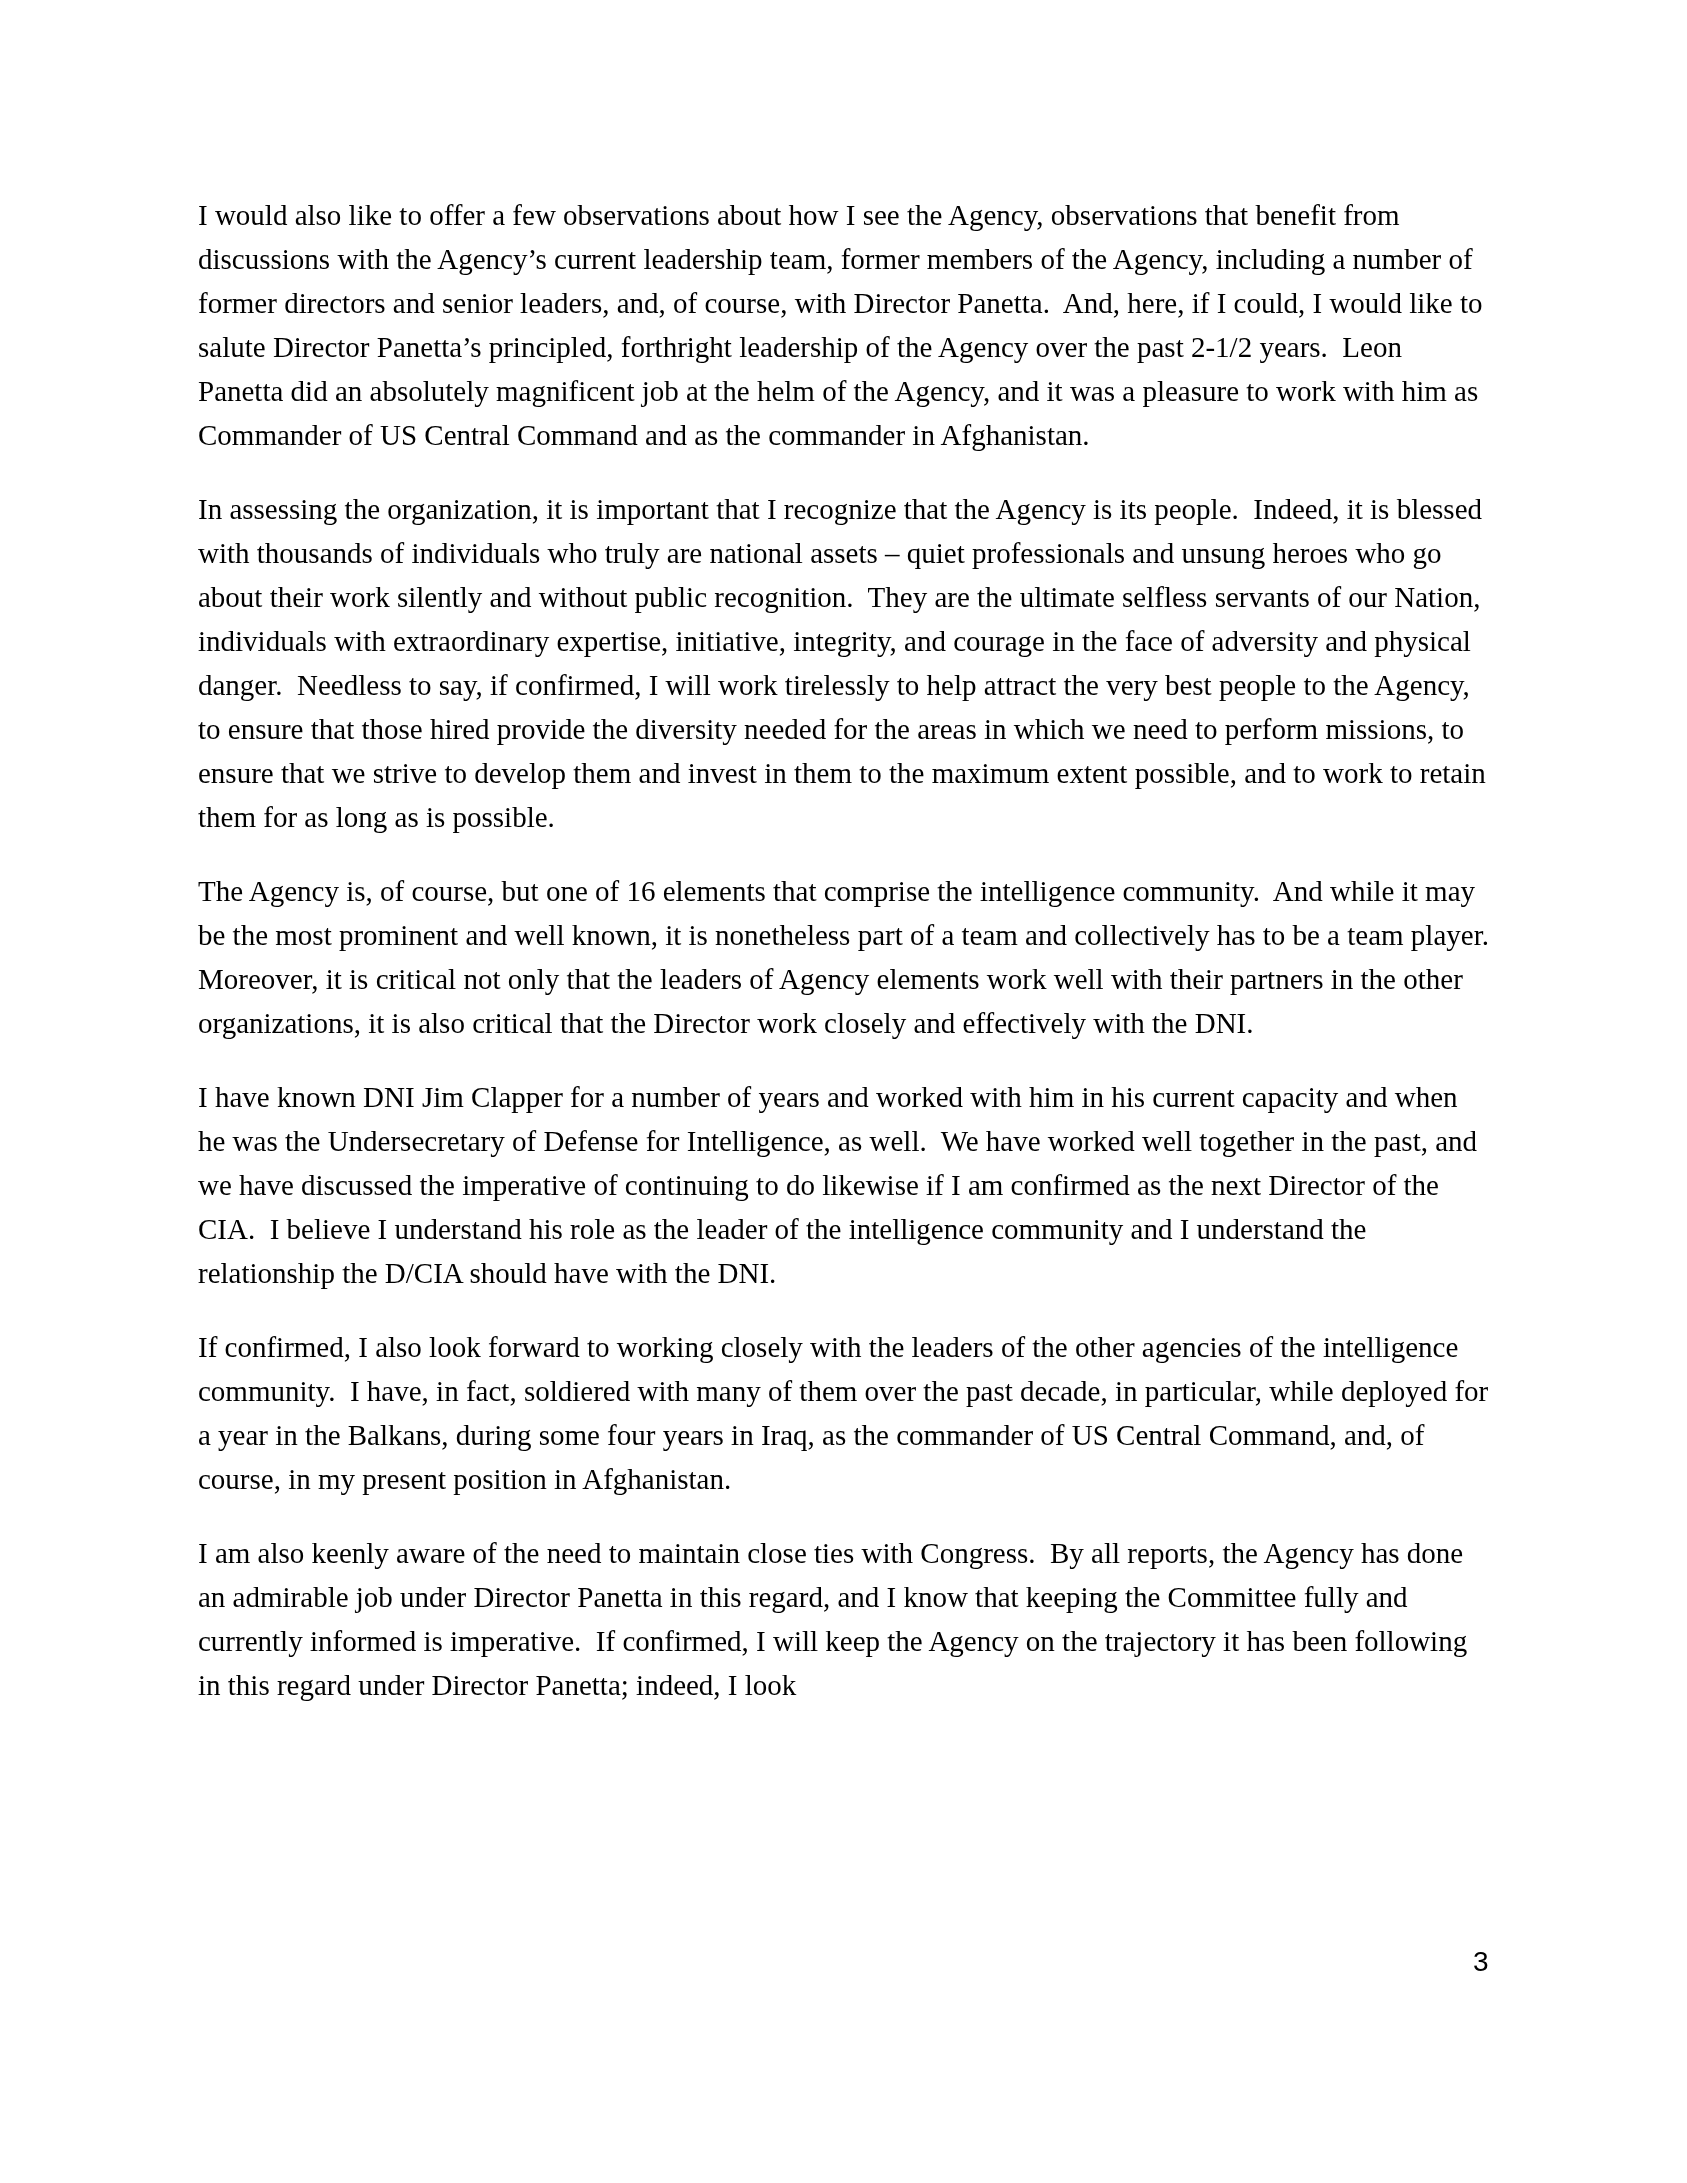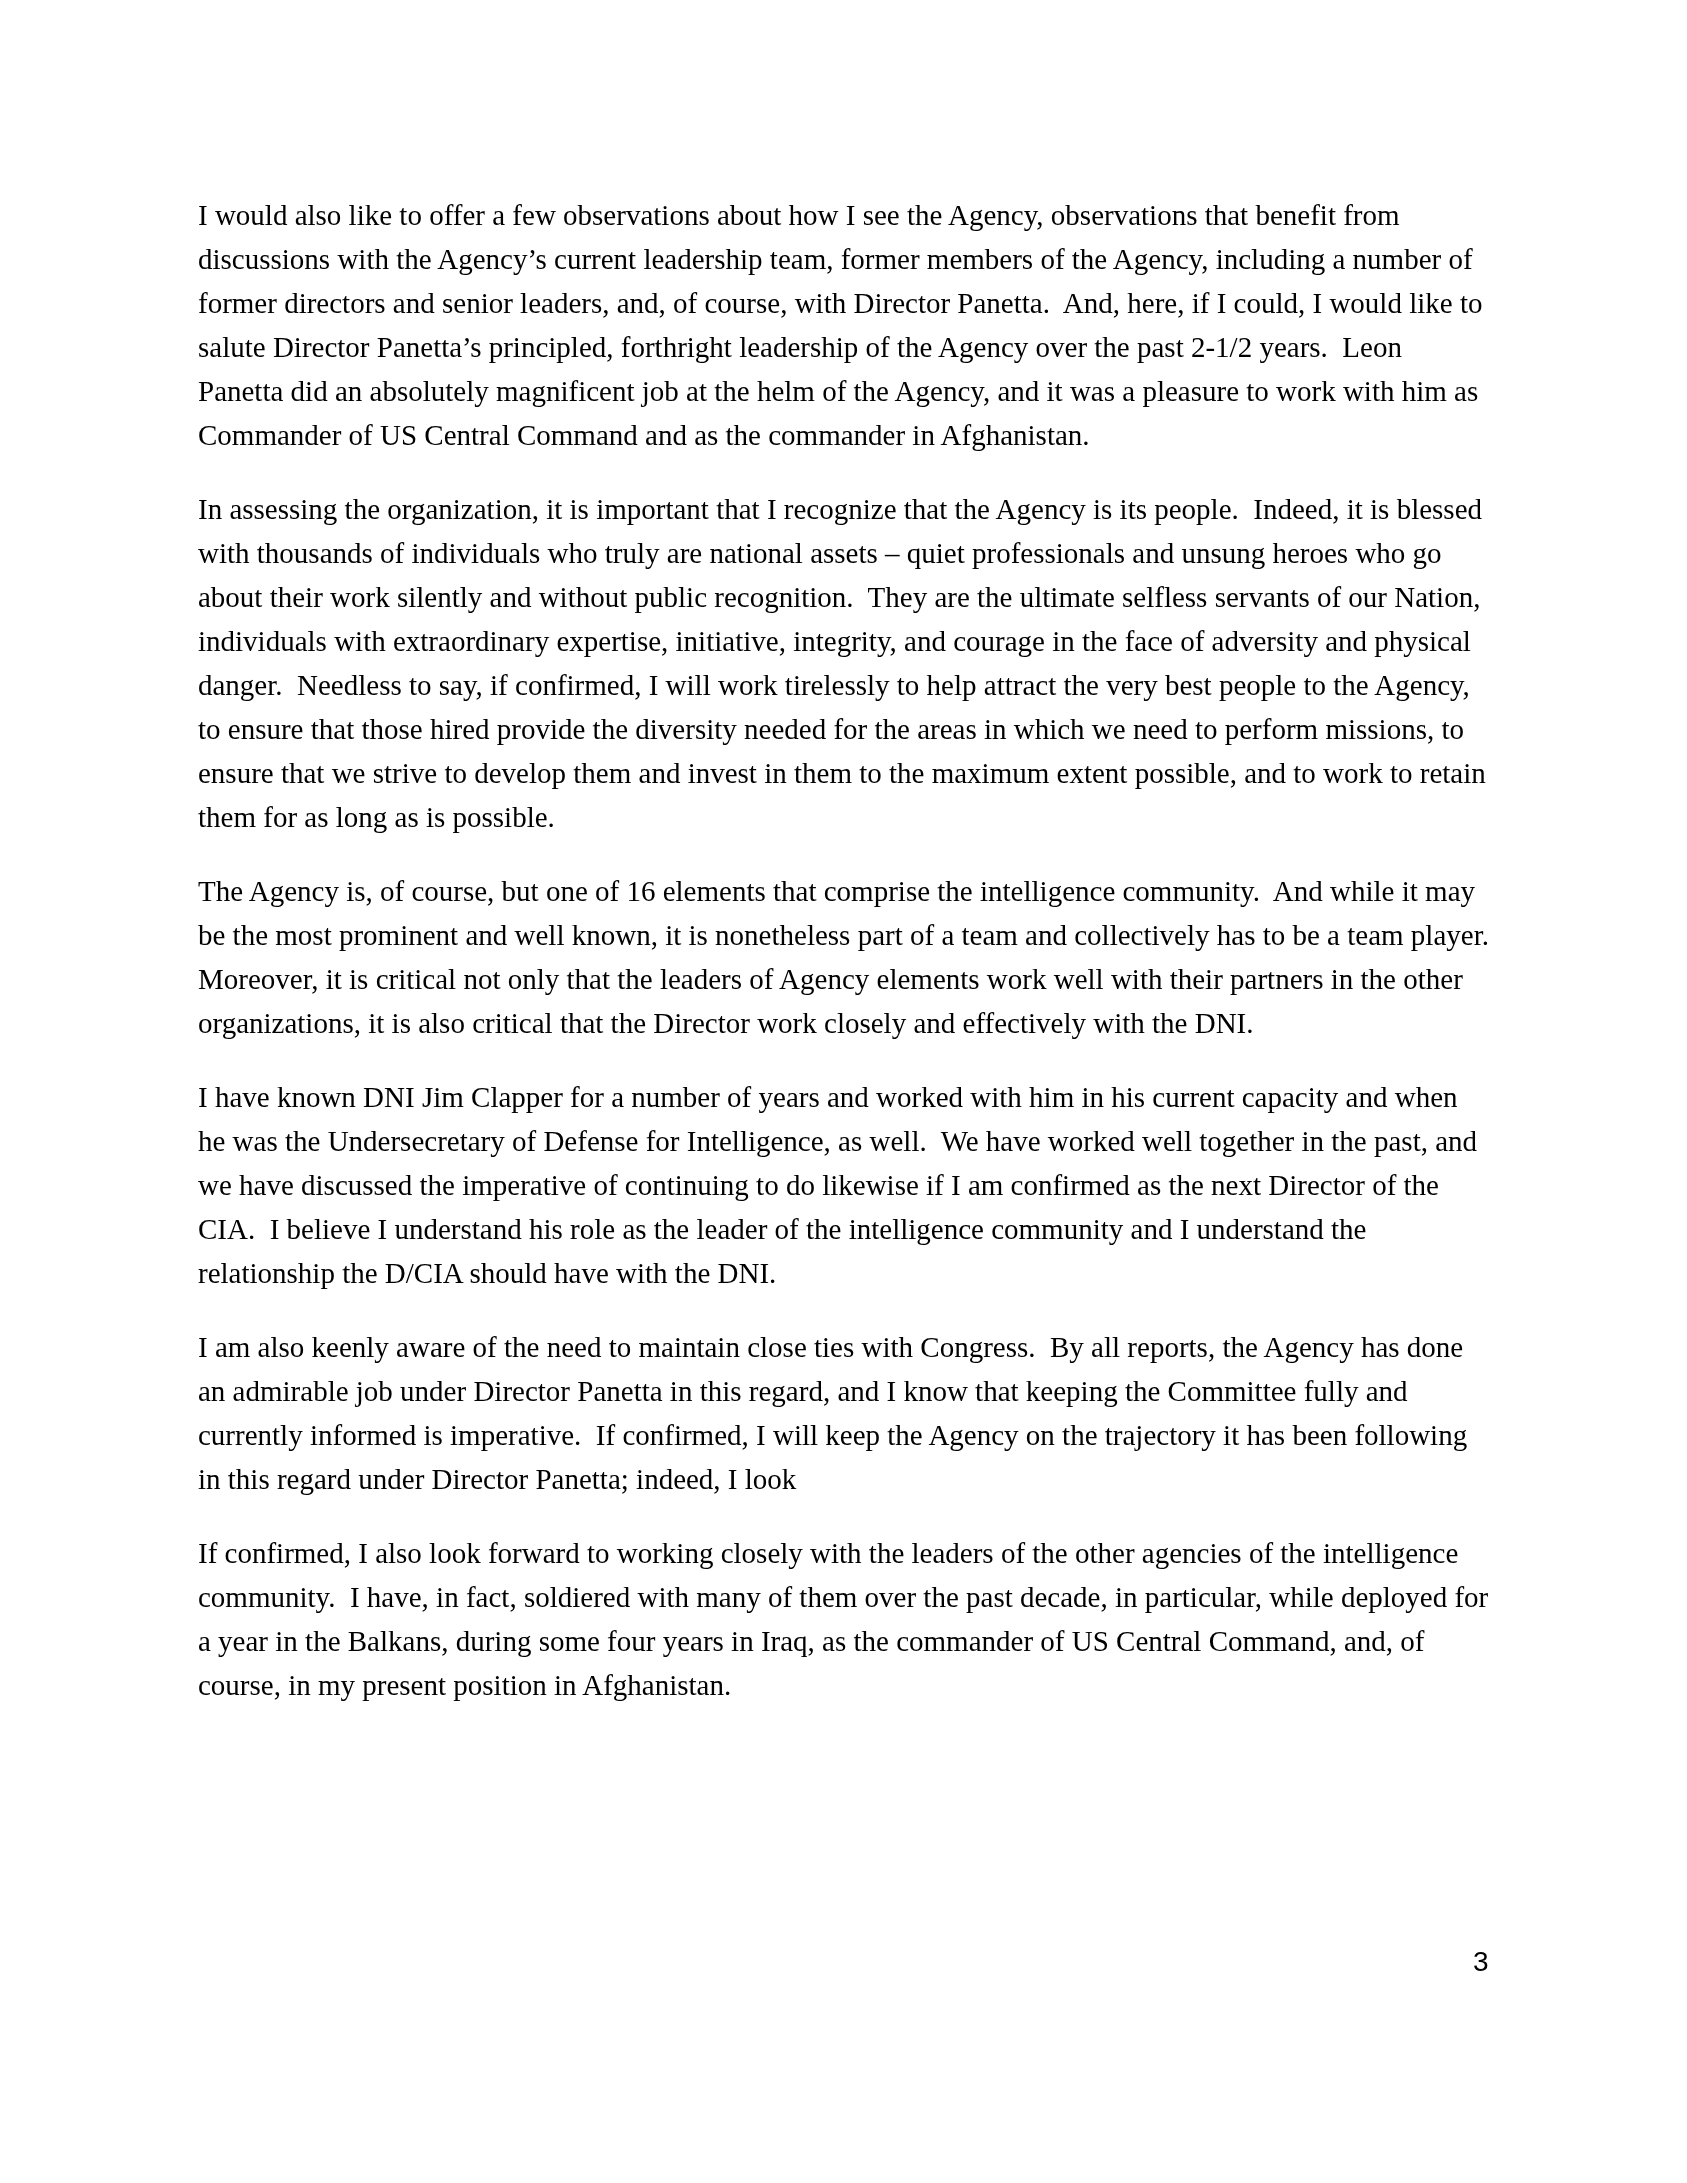--- a/index.html
+++ b/index.html
@@ -42,18 +42,18 @@
 </style>
 </head>
 <body>
 
 <div class="page">
   <div class="doc-body">
     <p>I would also like to offer a few observations about how I see the Agency, observations that benefit from discussions with the Agency’s current leadership team, former members of the Agency, including a number of former directors and senior leaders, and, of course, with Director Panetta.  And, here, if I could, I would like to salute Director Panetta’s principled, forthright leadership of the Agency over the past 2-1/2 years.  Leon Panetta did an absolutely magnificent job at the helm of the Agency, and it was a pleasure to work with him as Commander of US Central Command and as the commander in Afghanistan.</p>
     <p>In assessing the organization, it is important that I recognize that the Agency is its people.  Indeed, it is blessed with thousands of individuals who truly are national assets – quiet professionals and unsung heroes who go about their work silently and without public recognition.  They are the ultimate selfless servants of our Nation, individuals with extraordinary expertise, initiative, integrity, and courage in the face of adversity and physical danger.  Needless to say, if confirmed, I will work tirelessly to help attract the very best people to the Agency, to ensure that those hired provide the diversity needed for the areas in which we need to perform missions, to ensure that we strive to develop them and invest in them to the maximum extent possible, and to work to retain them for as long as is possible.</p>
     <p>The Agency is, of course, but one of 16 elements that comprise the intelligence community.  And while it may be the most prominent and well known, it is nonetheless part of a team and collectively has to be a team player.  Moreover, it is critical not only that the leaders of Agency elements work well with their partners in the other organizations, it is also critical that the Director work closely and effectively with the DNI.</p>
     <p>I have known DNI Jim Clapper for a number of years and worked with him in his current capacity and when he was the Undersecretary of Defense for Intelligence, as well.  We have worked well together in the past, and we have discussed the imperative of continuing to do likewise if I am confirmed as the next Director of the CIA.  I believe I understand his role as the leader of the intelligence community and I understand the relationship the D/CIA should have with the DNI.</p>
+    <p>If confirmed, I also look forward to working closely with the leaders of the other agencies of the intelligence community.  I have, in fact, soldiered with many of them over the past decade, in particular, while deployed for a year in the Balkans, during some four years in Iraq, as the commander of US Central Command, and, of course, in my present position in Afghanistan.</p>
     <p>I am also keenly aware of the need to maintain close ties with Congress.  By all reports, the Agency has done an admirable job under Director Panetta in this regard, and I know that keeping the Committee fully and currently informed is imperative.  If confirmed, I will keep the Agency on the trajectory it has been following in this regard under Director Panetta; indeed, I look</p>
-    <p>If confirmed, I also look forward to working closely with the leaders of the other agencies of the intelligence community.  I have, in fact, soldiered with many of them over the past decade, in particular, while deployed for a year in the Balkans, during some four years in Iraq, as the commander of US Central Command, and, of course, in my present position in Afghanistan.</p>
   </div>
   <div class="page-number">3</div>
 </div>
 
 
 </body></html>

